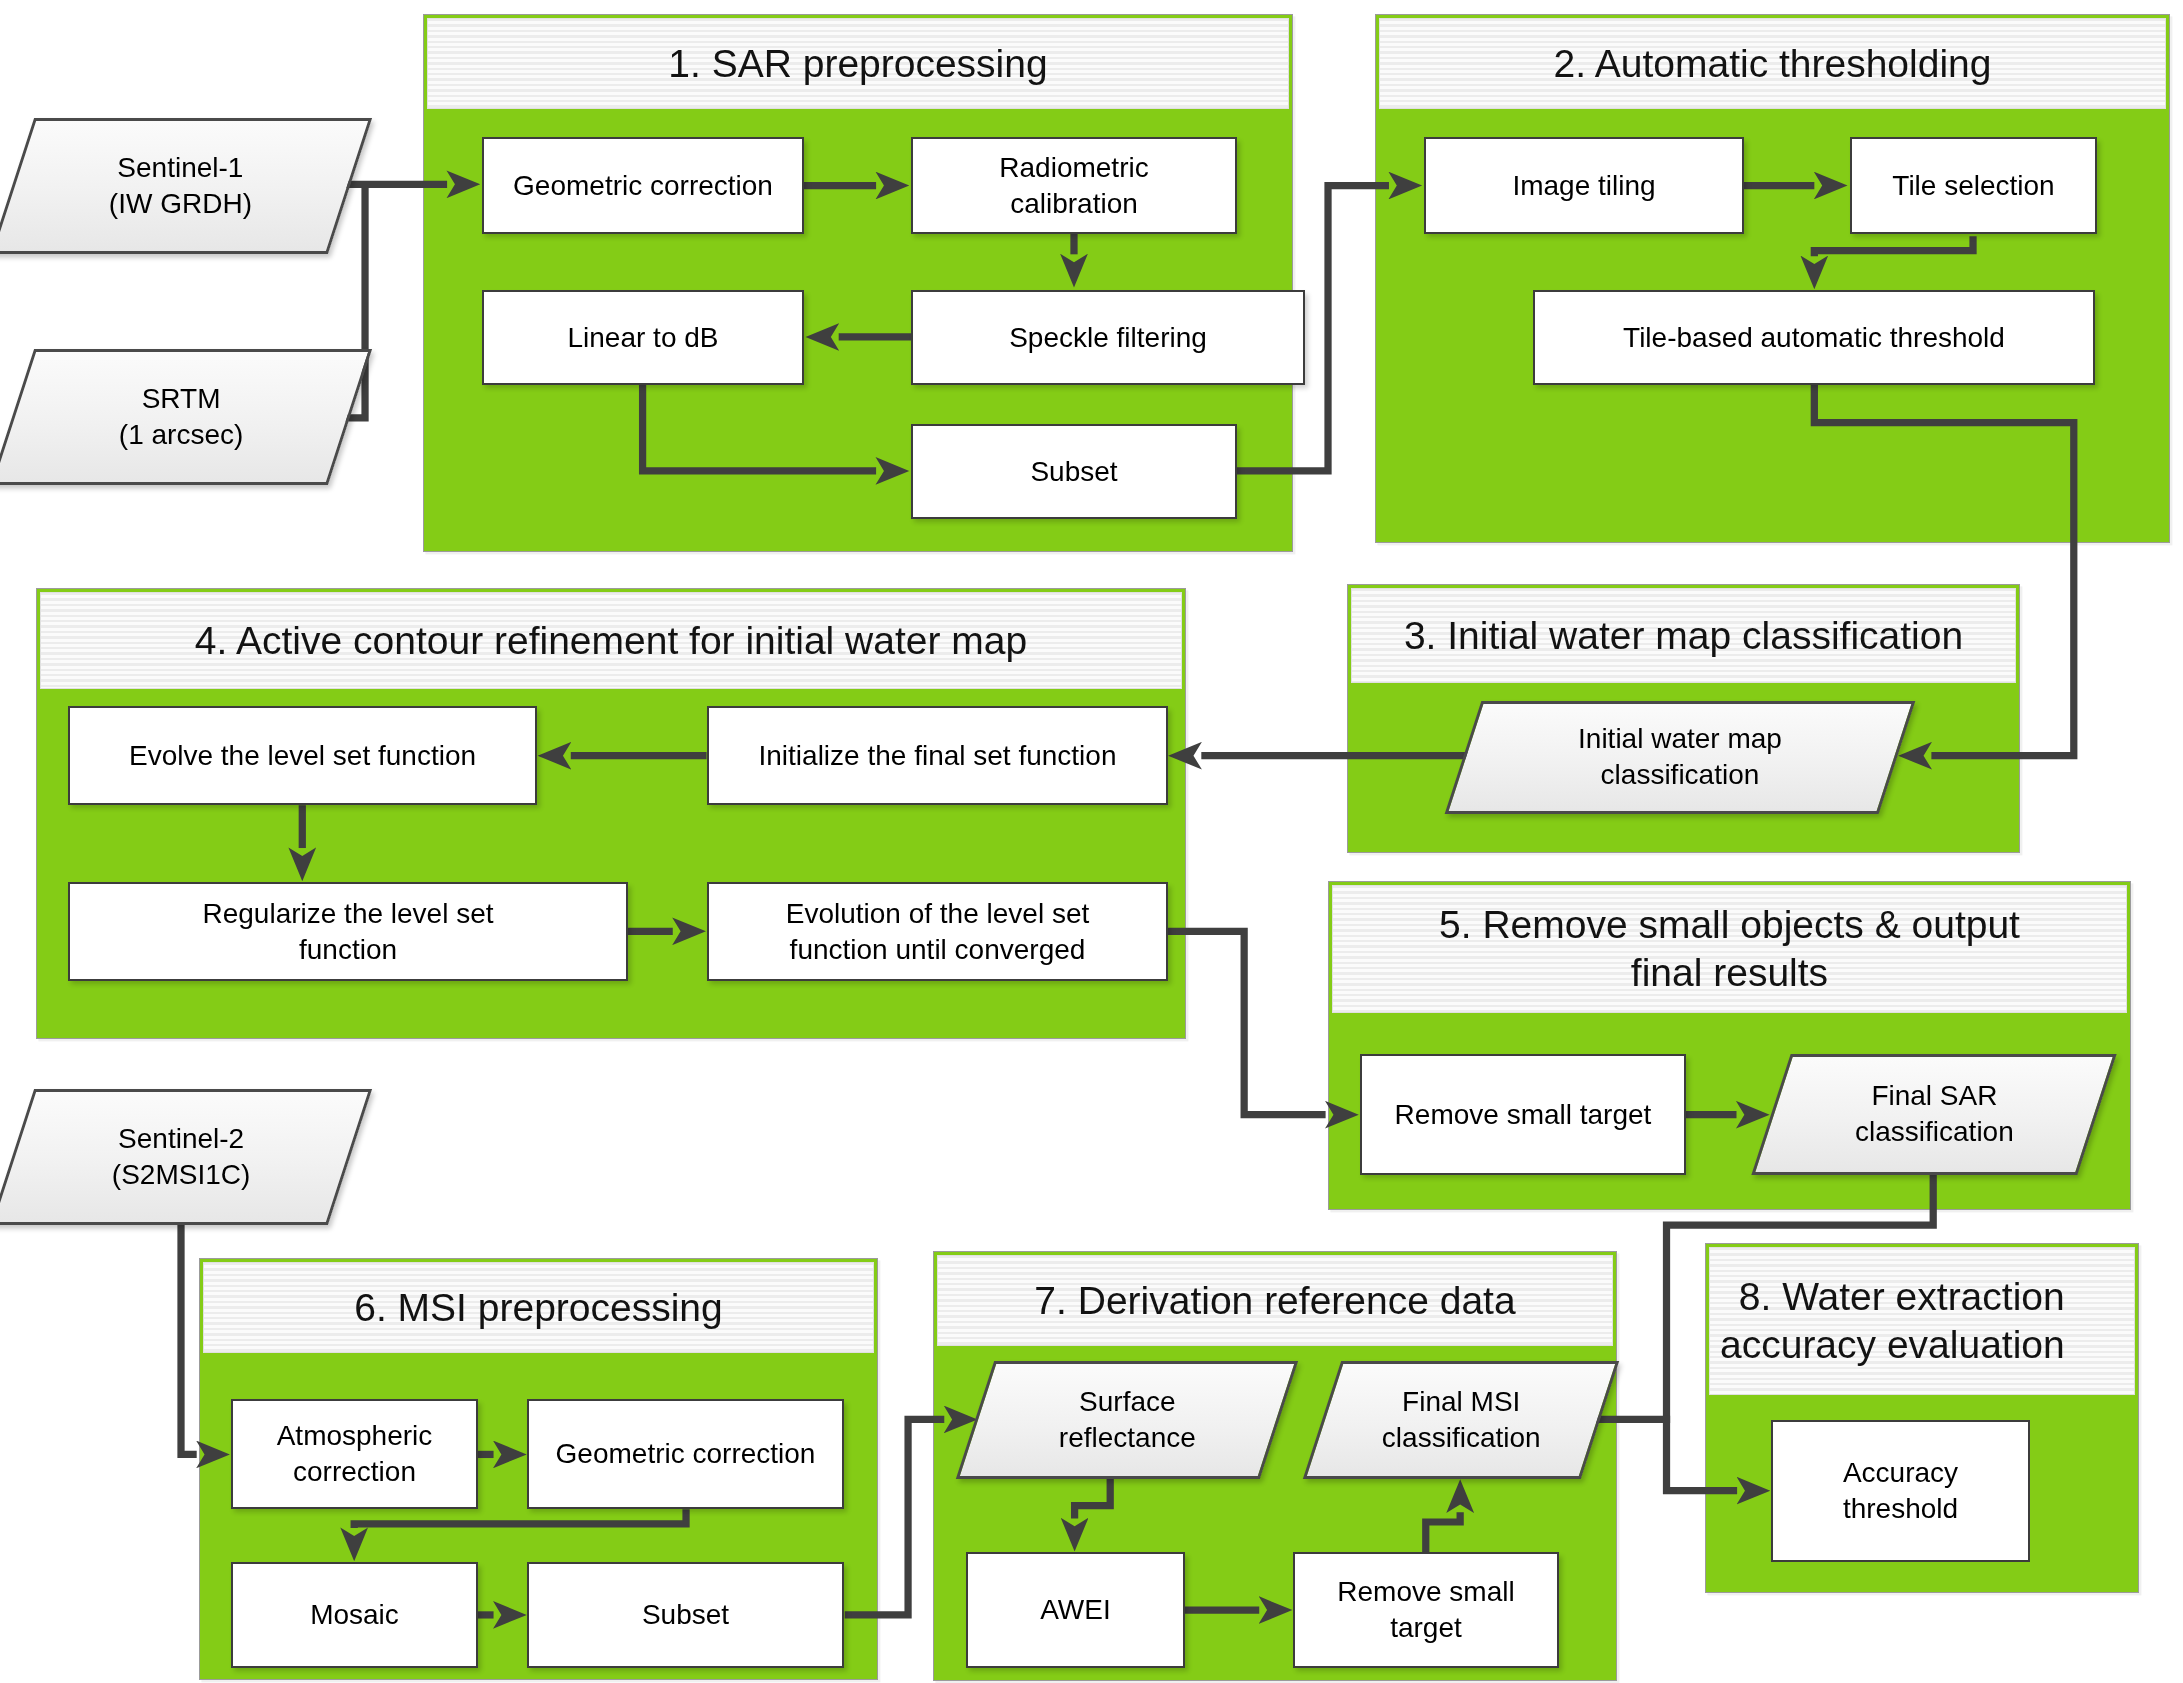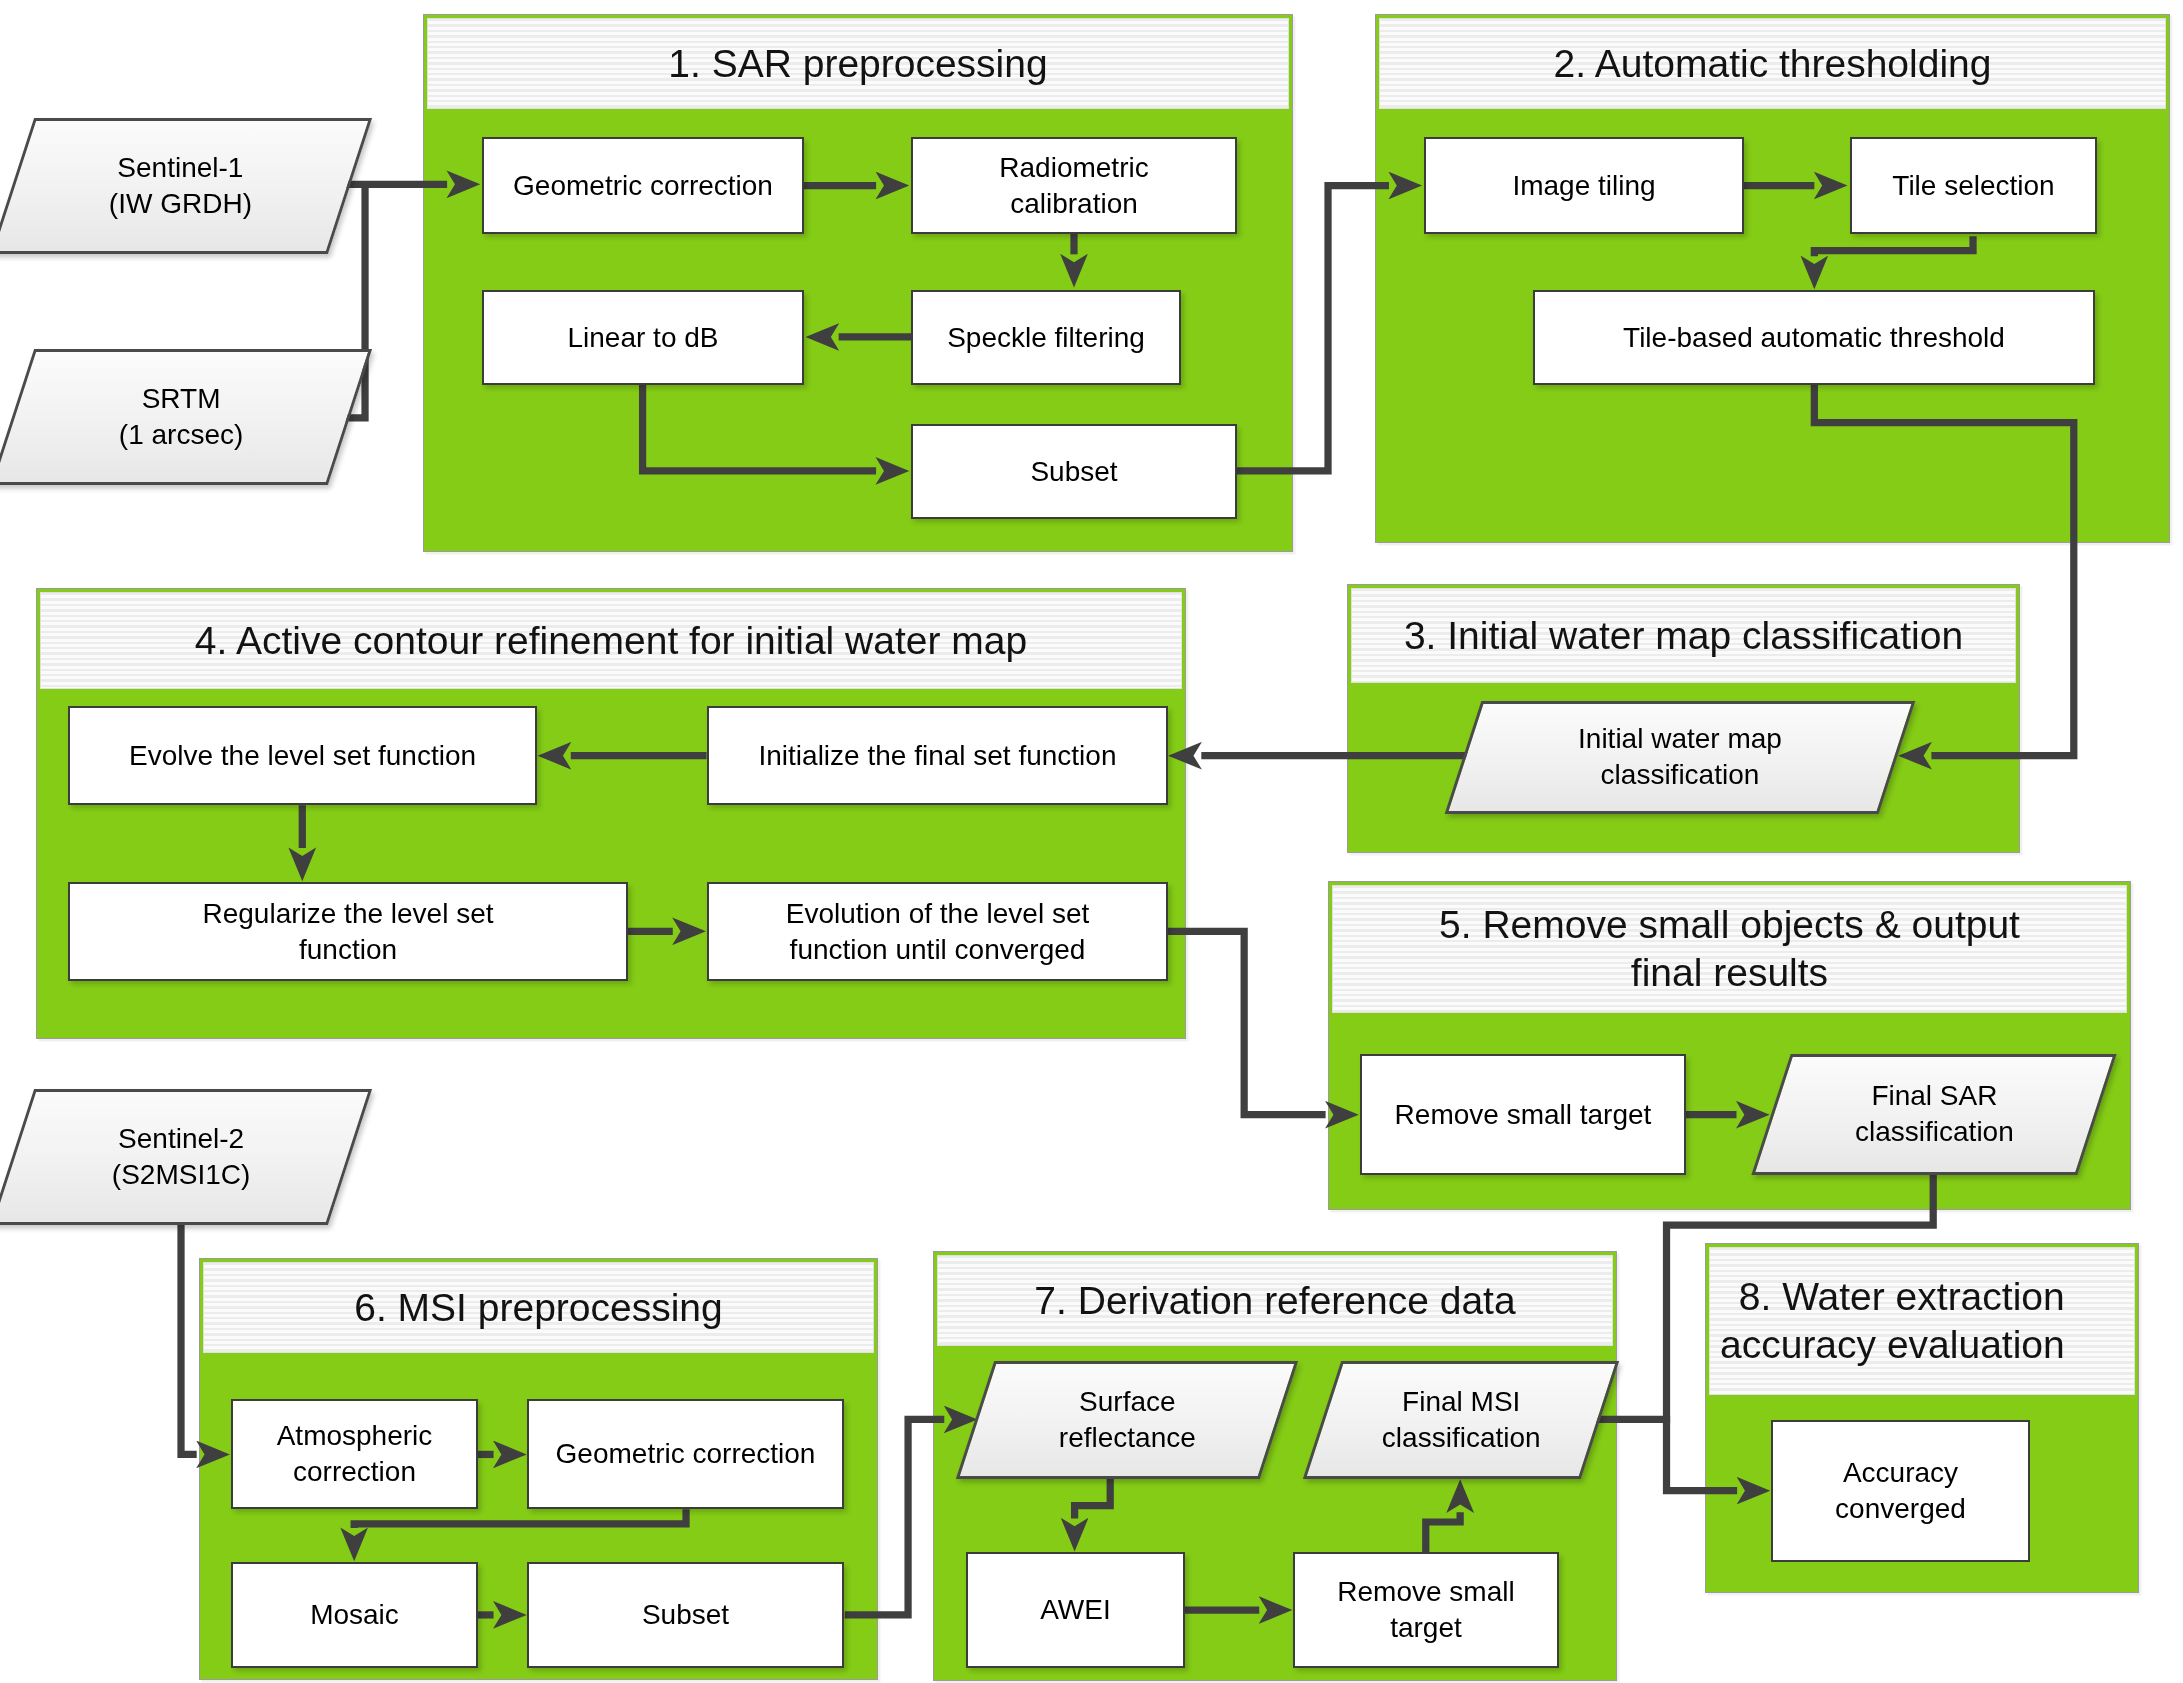--- a/index.html
+++ b/index.html
@@ -123,21 +123,21 @@
   </div>
   <div class="para" style="left:1322px;top:1361px;width:278px;height:118px;">
     <div class="para-label">Final MSI
 classification</div>
   </div>
 
   <div class="pbox" style="left:482px;top:137px;width:322px;height:97px;">Geometric correction</div>
   <div class="pbox" style="left:911px;top:137px;width:326px;height:97px;">Radiometric
 calibration</div>
   <div class="pbox" style="left:482px;top:290px;width:322px;height:95px;">Linear to dB</div>
-  <div class="pbox" style="left:911px;top:290px;width:270px;height:95px;">Speckle filtering</div>
+  <div class="pbox" style="left:911px;top:290px;width:394px;height:95px;">Speckle filtering</div>
   <div class="pbox" style="left:911px;top:424px;width:326px;height:95px;">Subset</div>
 
   <div class="pbox" style="left:1424px;top:137px;width:320px;height:97px;">Image tiling</div>
   <div class="pbox" style="left:1850px;top:137px;width:247px;height:97px;">Tile selection</div>
   <div class="pbox" style="left:1533px;top:290px;width:562px;height:95px;">Tile-based automatic threshold</div>
 
   <div class="pbox" style="left:68px;top:706px;width:469px;height:99px;">Evolve the level set function</div>
   <div class="pbox" style="left:707px;top:706px;width:461px;height:99px;">Initialize the final set function</div>
   <div class="pbox" style="left:68px;top:882px;width:560px;height:99px;">Regularize the level set
 function</div>
@@ -150,16 +150,16 @@
 correction</div>
   <div class="pbox" style="left:527px;top:1399px;width:317px;height:110px;">Geometric correction</div>
   <div class="pbox" style="left:231px;top:1562px;width:247px;height:106px;">Mosaic</div>
   <div class="pbox" style="left:527px;top:1562px;width:317px;height:106px;">Subset</div>
 
   <div class="pbox" style="left:966px;top:1552px;width:219px;height:116px;">AWEI</div>
   <div class="pbox" style="left:1293px;top:1552px;width:266px;height:116px;">Remove small
 target</div>
 
   <div class="pbox" style="left:1771px;top:1420px;width:259px;height:142px;box-shadow:none;">Accuracy
-converged</div>
+threshold</div>
 
 </div>
 
 
 </body></html>

